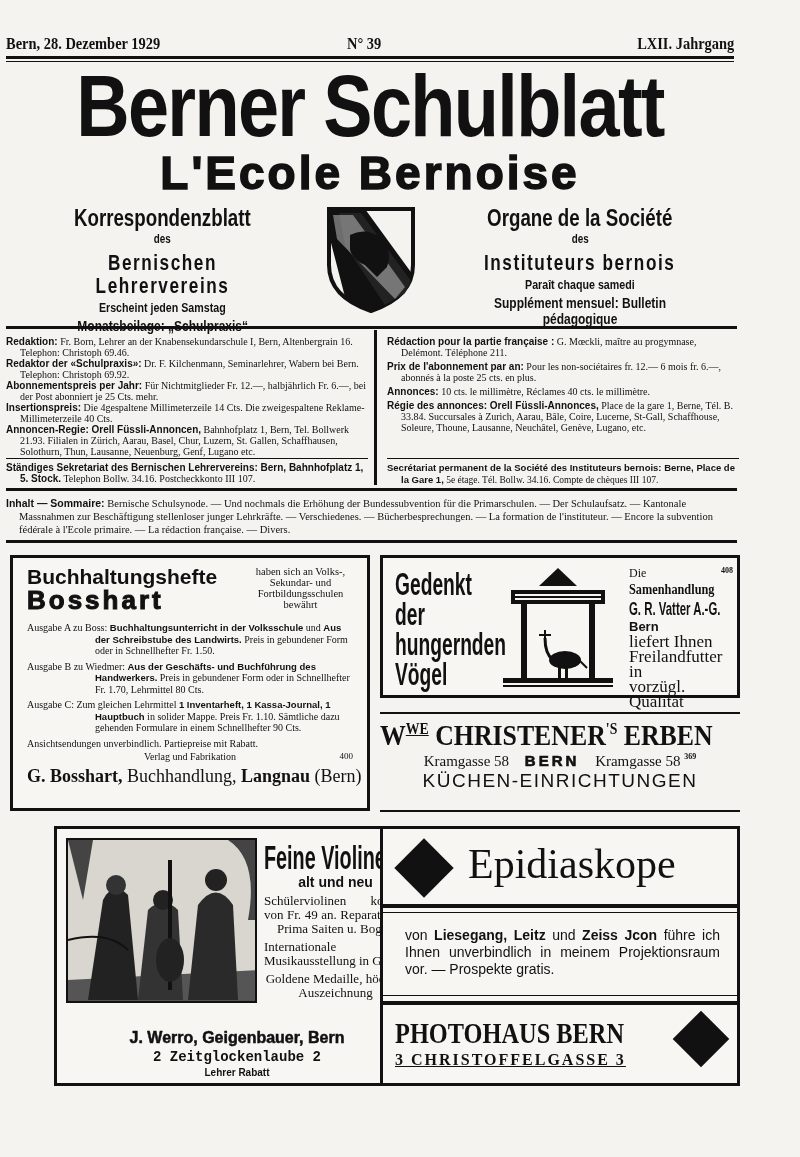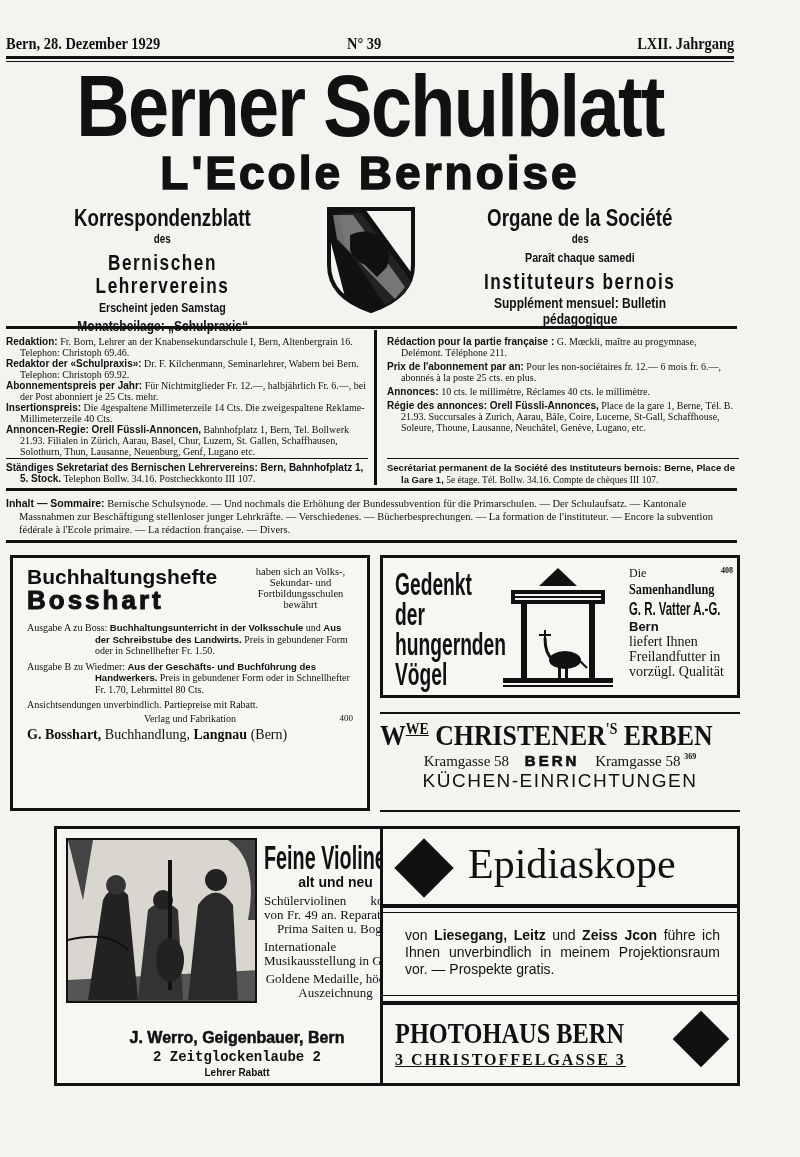--- a/index.html
+++ b/index.html
@@ -87,22 +87,22 @@
     <path d="M4 4 H40 L88 70 V60 Q88 92 46 106 Q30 101 20 92 L4 30 Z" fill="#111"></path>
     <path d="M14 8 L36 8 L86 76 L80 88 L60 100 L20 40 Z" fill="#222"></path>
     <path d="M8 10 L28 10 L80 82 L70 94 L12 34 Z" fill="#ddd" opacity="0.45"></path>
     <path d="M25 30 Q40 22 55 32 Q68 45 62 62 L52 72 L40 60 Q28 55 25 45 Z" fill="#111"></path>
   </svg>
 </div>
 
 <div class="abs mast-col" style="left:425px; top:205px; width:310px;">
   <div><span class="mast-big">Organe de la Société</span></div>
   <div><span class="mast-sm">des</span></div>
+  <div style="margin-top:4px;"><span class="mast-big mast-spaced" style="font-size:22px;">Instituteurs bernois</span></div>
   <div style="margin-top:2px;"><span class="mast-sm" style="font-size:13px;">Paraît chaque samedi</span></div>
-  <div style="margin-top:4px;"><span class="mast-big mast-spaced" style="font-size:22px;">Instituteurs bernois</span></div>
   <div style="margin-top:2px;"><span class="mast-md">Supplément mensuel: Bulletin pédagogique</span></div>
 </div>
 
 <div class="abs rule-thick" style="left:6px; top:326px; width:731px;"></div>
 <div class="abs" style="left:374px; top:330px; width:3px; height:155px; background:#111;"></div>
 
 <div class="abs info" style="left:6px; top:336px; width:362px;">
   <p><b>Redaktion:</b><span> Fr. Born, Lehrer an der Knabensekundarschule I, Bern, Altenbergrain 16. Telephon: Christoph 69.46.</span></p>
   <p><b>Redaktor der «Schulpraxis»:</b><span> Dr. F. Kilchenmann, Seminarlehrer, Wabern bei Bern. Telephon: Christoph 69.92.</span></p>
   <p><b>Abonnementspreis per Jahr:</b><span> Für Nichtmitglieder Fr. 12.—, halbjährlich Fr. 6.—, bei der Post abonniert je 25 Cts. mehr.</span></p>
@@ -111,21 +111,21 @@
 </div>
 <div class="abs rule-thin" style="left:6px; top:458px; width:362px;"></div>
 <div class="abs info" style="left:6px; top:462px; width:362px;">
   <p><b>Ständiges Sekretariat des Bernischen Lehrervereins: Bern, Bahnhofplatz 1, 5. Stock.</b><span> Telephon Bollw. 34.16. Postcheckkonto III 107.</span></p>
 </div>
 
 <div class="abs info info-fr" style="left:387px; top:336px; width:352px;">
   <p><b>Rédaction pour la partie française :</b><span> G. Mœckli, maître au progymnase, Delémont. Téléphone 211.</span></p>
   <p><b>Prix de l'abonnement par an:</b><span> Pour les non-sociétaires fr. 12.— 6 mois fr. 6.—, abonnés à la poste 25 cts. en plus.</span></p>
   <p><b>Annonces:</b><span> 10 cts. le millimètre, Réclames 40 cts. le millimètre.</span></p>
-  <p><b>Régie des annonces: Orell Füssli-Annonces,</b><span> Place de la gare 1, Berne, Tél. B. 21.93. Succursales à Zurich, Aarau, Bâle, Coire, Lucerne, St-Gall, Schaffhouse, Soleure, Thoune, Lausanne, Neuchâtel, Genève, Lugano, etc.</span></p>
+  <p><b>Régie des annonces: Orell Füssli-Annonces,</b><span> Place de la gare 1, Berne, Tél. B. 33.84. Succursales à Zurich, Aarau, Bâle, Coire, Lucerne, St-Gall, Schaffhouse, Soleure, Thoune, Lausanne, Neuchâtel, Genève, Lugano, etc.</span></p>
 </div>
 <div class="abs rule-thin" style="left:387px; top:458px; width:352px;"></div>
 <div class="abs info" style="left:387px; top:462px; width:352px; font-size:9.5px;">
   <p><b>Secrétariat permanent de la Société des Instituteurs bernois: Berne, Place de la Gare 1,</b><span> 5e étage. Tél. Bollw. 34.16. Compte de chèques III 107.</span></p>
 </div>
 <div class="abs rule-thick" style="left:6px; top:488px; width:731px;"></div>
 
 <div class="abs" id="contents">
   <p><b>Inhalt — Sommaire:</b><span> Bernische Schulsynode. — Und nochmals die Erhöhung der Bundessubvention für die Primarschulen. — Der Schulaufsatz. — Kantonale Massnahmen zur Beschäftigung stellenloser junger Lehrkräfte. — Verschiedenes. — Bücherbesprechungen. — La formation de l'instituteur. — Encore la subvention fédérale à l'Ecole primaire. — La rédaction française. — Divers.</span></p>
 </div>
@@ -135,27 +135,28 @@
   <div style="display:flex; justify-content:space-between;">
     <div>
       <div class="boss-h1">Buchhaltungshefte</div>
       <div class="boss-h2">Bosshart</div>
     </div>
     <div class="small-serif" style="width:105px; text-align:center; font-size:10.5px; line-height:11px;">haben sich an Volks-, Sekundar- und Fortbildungsschulen bewährt</div>
   </div>
   <div class="small-serif" style="margin-top:8px;">
     <p class="ausgabe"><span>Ausgabe A zu Boss:</span> <b>Buchhaltungsunterricht in der Volksschule</b><span> und </span><b>Aus der Schreibstube des Landwirts.</b><span> Preis in gebundener Form oder in Schnellhefter Fr. 1.50.</span></p>
     <p class="ausgabe"><span>Ausgabe B zu Wiedmer:</span> <b>Aus der Geschäfts- und Buchführung des Handwerkers.</b><span> Preis in gebundener Form oder in Schnellhefter Fr. 1.70, Lehrmittel 80 Cts.</span></p>
+    <p class="ausgabe"><span>Ausgabe C:</span><span> Zum gleichen Lehrmittel </span><b>1 Inventarheft, 1 Kassa-Journal, 1 Hauptbuch</b><span> in solider Mappe. Preis Fr. 1.10. Sämtliche dazu gehenden Formulare in einem Schnellhefter 90 Cts.</span></p>
     <p style="font-size:10px;">Ansichtsendungen unverbindlich. Partiepreise mit Rabatt.</p>
     <div style="position:relative; text-align:center; font-size:10px; margin-top:2px;">
       <span>Verlag und Fabrikation</span>
       <span style="position:absolute; right:0; font-size:9px;">400</span>
     </div>
   </div>
-  <div style="font-size:14px; margin-top:3px; white-space:nowrap;">
+  <div style="font-size:18px; margin-top:3px; white-space:nowrap;">
     <b>G. Bosshart,</b><span> Buchhandlung, </span><b>Langnau</b><span> (Bern)</span>
   </div>
 </div>
 
 <div class="abs box" style="left:380px; top:555px; width:360px; height:143px;">
   <div class="abs" style="left:12px; top:12px;">
     <span class="cond-big">Gedenkt</span>
     <span class="cond-big">der</span>
     <span class="cond-big">hungernden</span>
     <span class="cond-big">Vögel</span>
@@ -180,21 +181,21 @@
     </svg>
   </div>
   <div class="abs" style="left:246px; top:8px; width:104px;">
     <div style="display:flex; justify-content:space-between; font-size:12px;">
       <span>Die</span>
       <span style="font-size:8px; font-weight:bold;">408</span>
     </div>
     <div style="font-size:15px; font-weight:bold; transform:scaleX(0.82); transform-origin:left; white-space:nowrap;">Samenhandlung</div>
     <div style="font-family:'Liberation Sans',sans-serif; font-size:19px; font-weight:900; transform:scaleX(0.6); transform-origin:left; white-space:nowrap; line-height:21px;">G. R. Vatter A.-G.</div>
     <div style="font-family:'Liberation Sans',sans-serif; font-size:13px; font-weight:bold;">Bern</div>
-    <div style="font-size:14px; line-height:15px;">
+    <div style="font-size:17px; line-height:15px;">
       <div>liefert Ihnen</div>
       <div>Freilandfutter in</div>
       <div>vorzügl. Qualität</div>
     </div>
   </div>
 </div>
 
 <div class="abs rule-thin" style="left:380px; top:712px; width:360px; height:2px;"></div>
 <div class="abs" style="left:380px; top:718px; width:360px;">
   <div class="chr-title"><span>W</span><sup style="font-size:16px; text-decoration:underline;">WE</sup><span> CHRISTENER</span><sup style="font-size:16px;">'S</sup><span> ERBEN</span></div>

